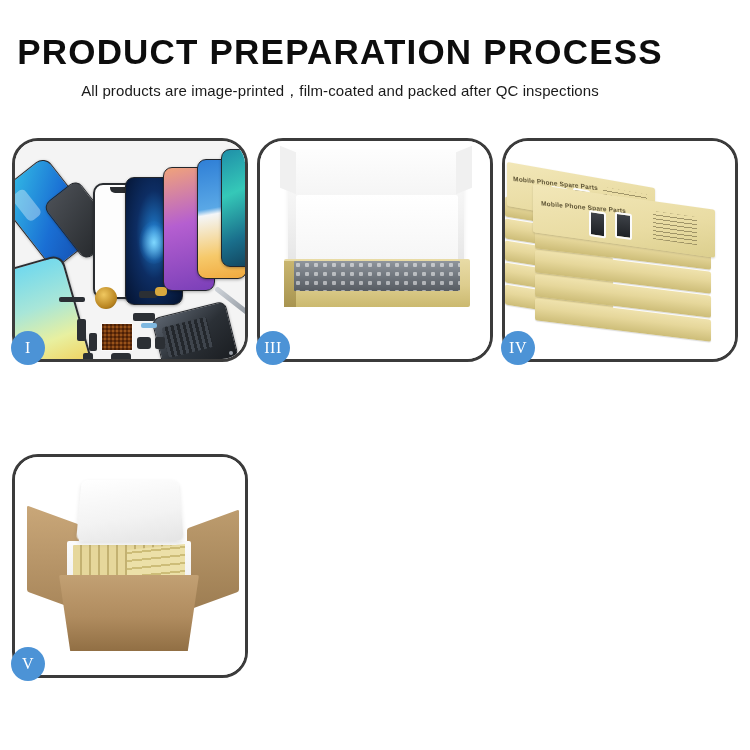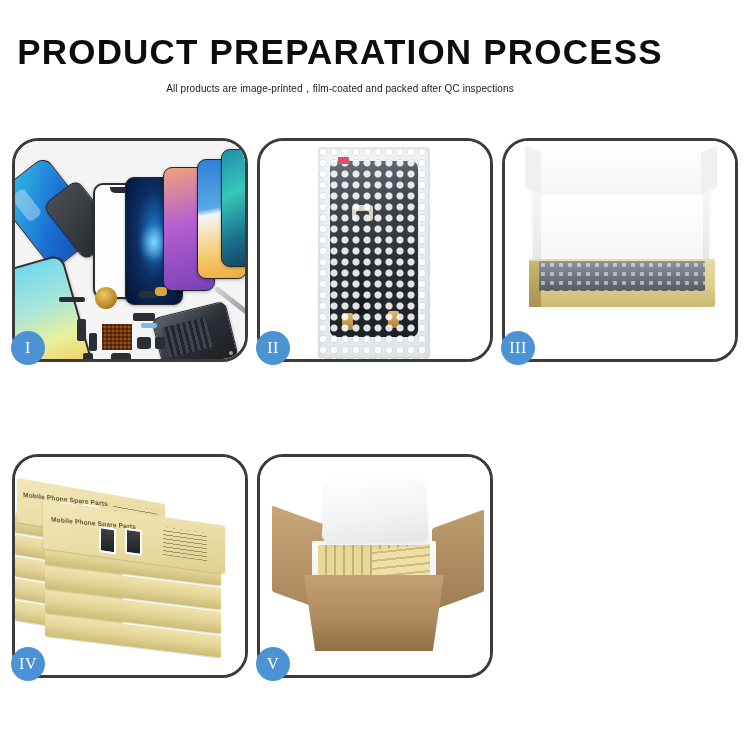--- a/index.html
+++ b/index.html
@@ -16,21 +16,21 @@
   .title {
     font-size:35px;
     font-weight:bold;
     letter-spacing:1.2px;
     color:#0d0d0d;
     line-height:1.05;
     white-space:nowrap;
   }
   .subtitle {
     margin-top:11px;
-    font-size:10px;
+    font-size:15px;
     font-weight:normal;
     color:#1a1a1a;
     letter-spacing:.1px;
     white-space:nowrap;
   }
 
   
   .grid {
     position:absolute;
     left:12px; top:138px;
@@ -388,34 +388,20 @@
       <div class="chip" style="left:96px;top:212px;width:20px;height:10px;border-radius:3px;"></div>
       <div class="chip" style="left:68px;top:212px;width:10px;height:12px;"></div>
       <div class="tweezer"></div>
       <div class="screw" style="left:214px;top:210px;"></div>
       <div class="screw" style="left:222px;top:216px;"></div>
 
     </div>
     <div class="badge">I</div>
   </div>
 
-  <div class="panel">
-    <div class="panel-inner p2">
-      <div class="bubblebag">
-        <div class="lcd-in"></div>
-        <div class="red-mark"></div>
-        <div class="lcd-conn"></div>
-        <div class="lcd-flex"></div>
-        <div class="lcd-tab" style="left:24px;top:166px;"></div>
-        <div class="lcd-tab" style="left:70px;top:164px;"></div>
-        <div class="bubbles"></div>
-      </div>
-    </div>
-    <div class="badge">II</div>
-  </div>
 
   <div class="panel">
     <div class="panel-inner p3">
       <div class="box3-lid"></div>
       <div class="box3-lidflap"></div>
       <div class="box3-lidflap r"></div>
       <div class="box3-foam"></div>
       <div class="box3-tray"></div>
       <div class="box3-sideL"></div>
       <div class="box3-inner"></div>

